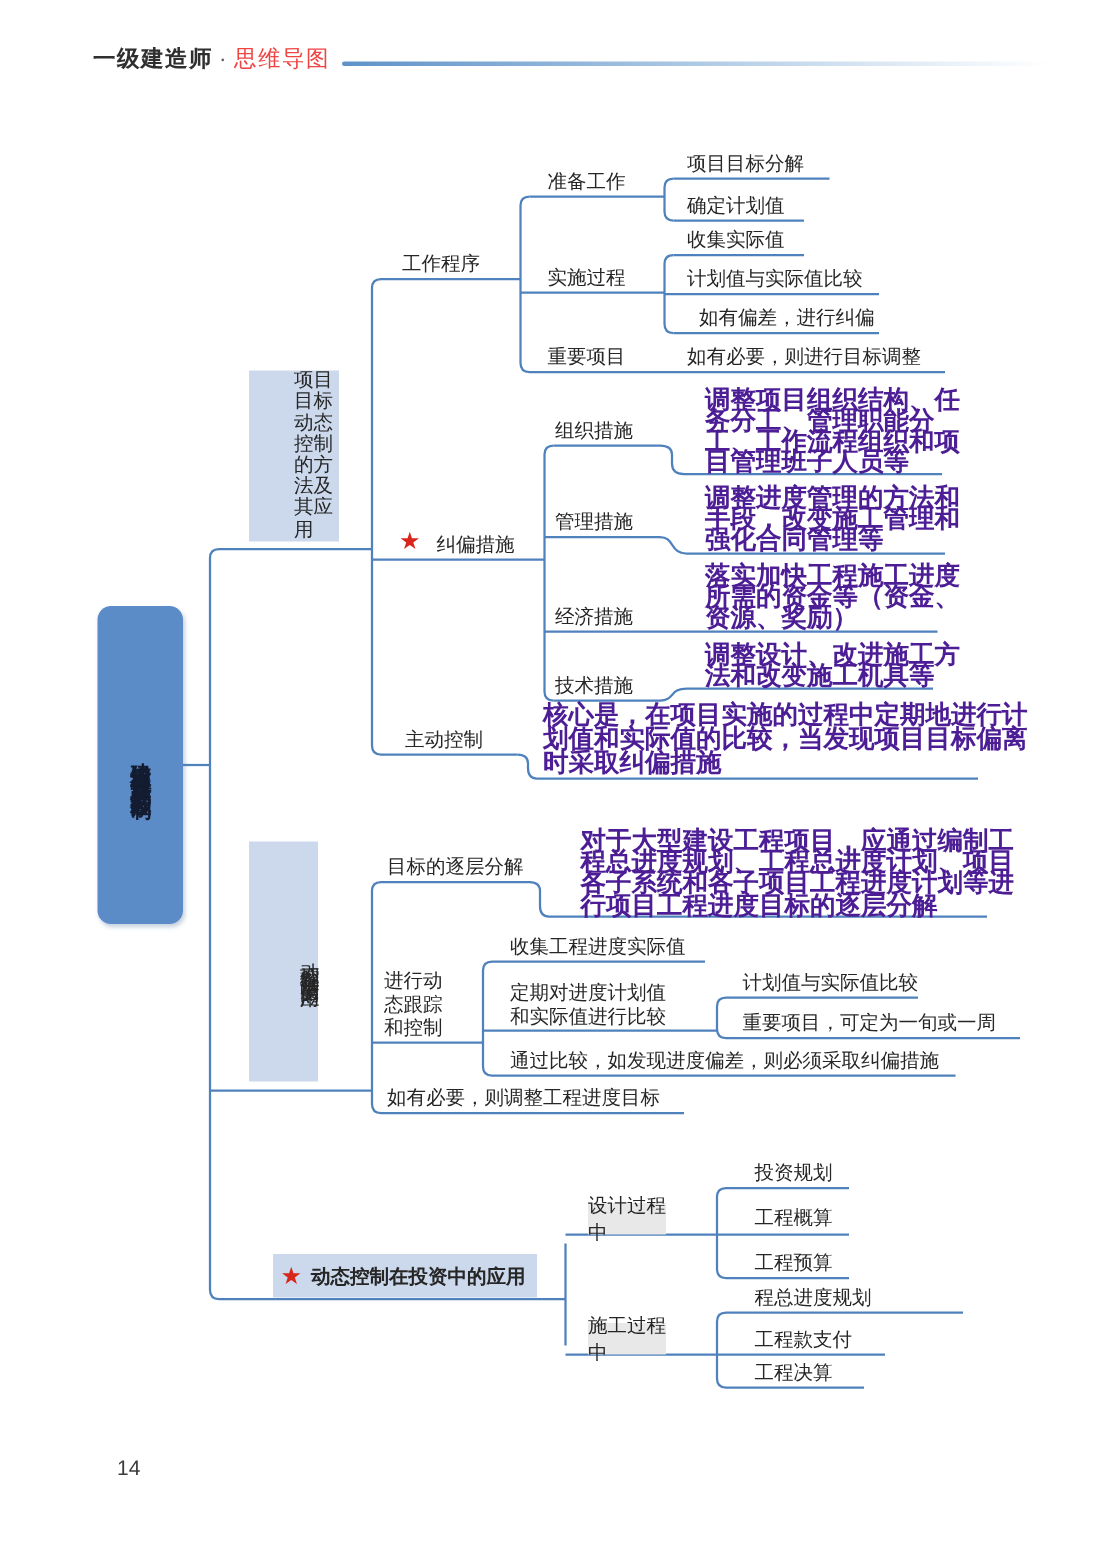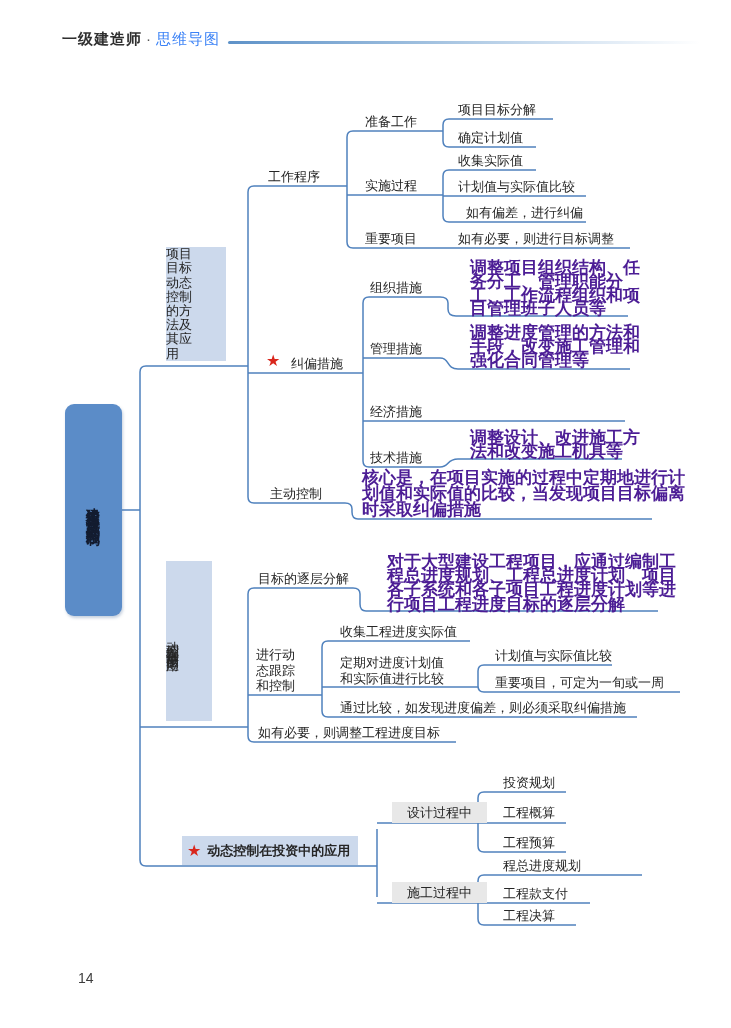--- a/index.html
+++ b/index.html
@@ -3,49 +3,49 @@
 <meta charset="utf-8">
 <style>
   html,body{margin:0;padding:0;background:#ffffff;}
   .canvas{position:relative;width:731px;height:1028px;background:#ffffff;overflow:hidden;
           font-family:"DejaVu Serif","Liberation Serif",serif;color:#262626;}
   
   .hdr{position:absolute;left:62px;top:30px;font-family:"Liberation Sans","DejaVu Sans",sans-serif;
        font-size:15px;letter-spacing:1px;white-space:nowrap;}
   .hdr .brand{font-weight:bold;color:#2f2f2f;}
   .hdr .sep{color:#555;margin:0 4px;}
-  .hdr .section{color:#3b82f6;}
+  .hdr .section{color:#ef4444;}
   .hdr-line{position:absolute;left:228px;top:41px;width:472px;height:3px;border-radius:2px;
             background:linear-gradient(90deg,#5e92c8 0%,#9dbede 40%,#d9e6f3 75%,rgba(255,255,255,0) 100%);}
   
   .pageno{position:absolute;left:78px;top:970px;font-family:"Liberation Sans",sans-serif;
           font-size:14px;color:#3d3d3d;}
   
   .wires{position:absolute;left:0;top:0;width:731px;height:1028px;}
   
   .nd{position:absolute;font-size:13px;line-height:16px;white-space:nowrap;color:#262626;}
   .ml{white-space:pre-line;}
   
   .root{position:absolute;left:65px;top:404px;width:57px;height:212px;background:#5b8cc8;
         border-radius:9px;box-shadow:1px 2px 3px rgba(90,120,160,.35);
         display:flex;align-items:center;justify-content:center;}
   .root span{writing-mode:vertical-lr;text-orientation:upright;font-size:14px;font-weight:bold;
              color:#131c30;letter-spacing:2px;line-height:1;}
   
-  .topic{position:absolute;background:#ccd9ec;display:flex;align-items:center;justify-content:flex-start;}
+  .topic{position:absolute;background:#ccd9ec;display:flex;align-items:center;justify-content:flex-end;}
   .b1box{left:166px;top:247px;width:60px;height:114px;}
   .b1box span{display:block;width:30px;font-size:13px;line-height:14.2px;word-break:break-all;
               text-align:left;color:#262626;}
   .b2box{left:166px;top:561px;width:46px;height:160px;}
   .b2box span{writing-mode:vertical-lr;text-orientation:upright;font-size:13px;letter-spacing:1.8px;
               line-height:1;color:#262626;}
   .b3box{left:182px;top:836px;width:176px;height:29px;justify-content:flex-start;padding:0;}
   .b3box .lbl{font-size:13px;color:#262626;font-weight:bold;}
   
-  .grey{position:absolute;width:95px;height:21px;background:#e8e8e8;display:flex;align-items:center;
+  .grey{position:absolute;width:52px;height:21px;background:#e8e8e8;display:flex;align-items:center;
         justify-content:center;font-size:13px;color:#262626;}
   
   .star{color:#d9261c;font-size:16px;line-height:1;margin:0 6px 0 5px;
         font-family:"DejaVu Sans",sans-serif;}
   .star-abs{position:absolute;left:266px;top:353px;color:#d9261c;font-size:16px;line-height:1;
             font-family:"DejaVu Sans",sans-serif;}
   
   .desc{position:absolute;font-size:17px;color:#4c1d95;white-space:pre-line;font-weight:bold;}
   .lh135{line-height:13.8px;}
   .lh14{line-height:14.2px;}
@@ -138,20 +138,23 @@
   <div class="nd" style="left:370px;top:280px">组织措施</div>
   <div class="desc lh135" style="left:470px;top:261px">调整项目组织结构、任
 务分工、管理职能分
 工、工作流程组织和项
 目管理班子人员等</div>
   <div class="nd" style="left:370px;top:341px">管理措施</div>
   <div class="desc lh135" style="left:470px;top:326px">调整进度管理的方法和
 手段，改变施工管理和
 强化合同管理等</div>
   <div class="nd" style="left:370px;top:404px">经济措施</div>
+  <div class="desc lh135" style="left:470px;top:378px">落实加快工程施工进度
+所需的资金等（资金、
+资源、奖励）</div>
   <div class="nd" style="left:370px;top:450px">技术措施</div>
   <div class="desc lh135" style="left:470px;top:431px">调整设计、改进施工方
 法和改变施工机具等</div>
 
   <div class="nd" style="left:270px;top:486px">主动控制</div>
   <div class="desc lh155" style="left:362px;top:470px">核心是，在项目实施的过程中定期地进行计
 划值和实际值的比较，当发现项目目标偏离
 时采取纠偏措施</div>
 
   <div class="topic b2box">

